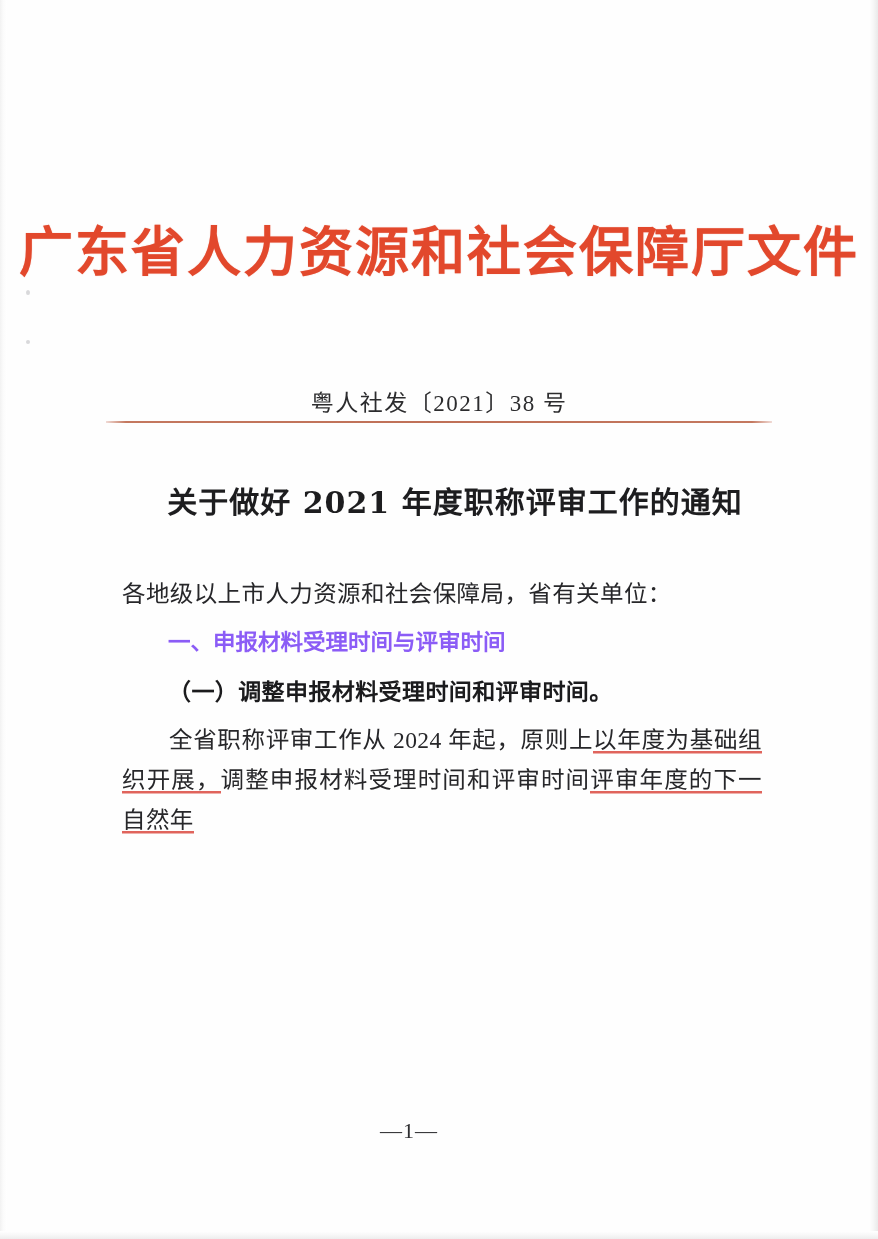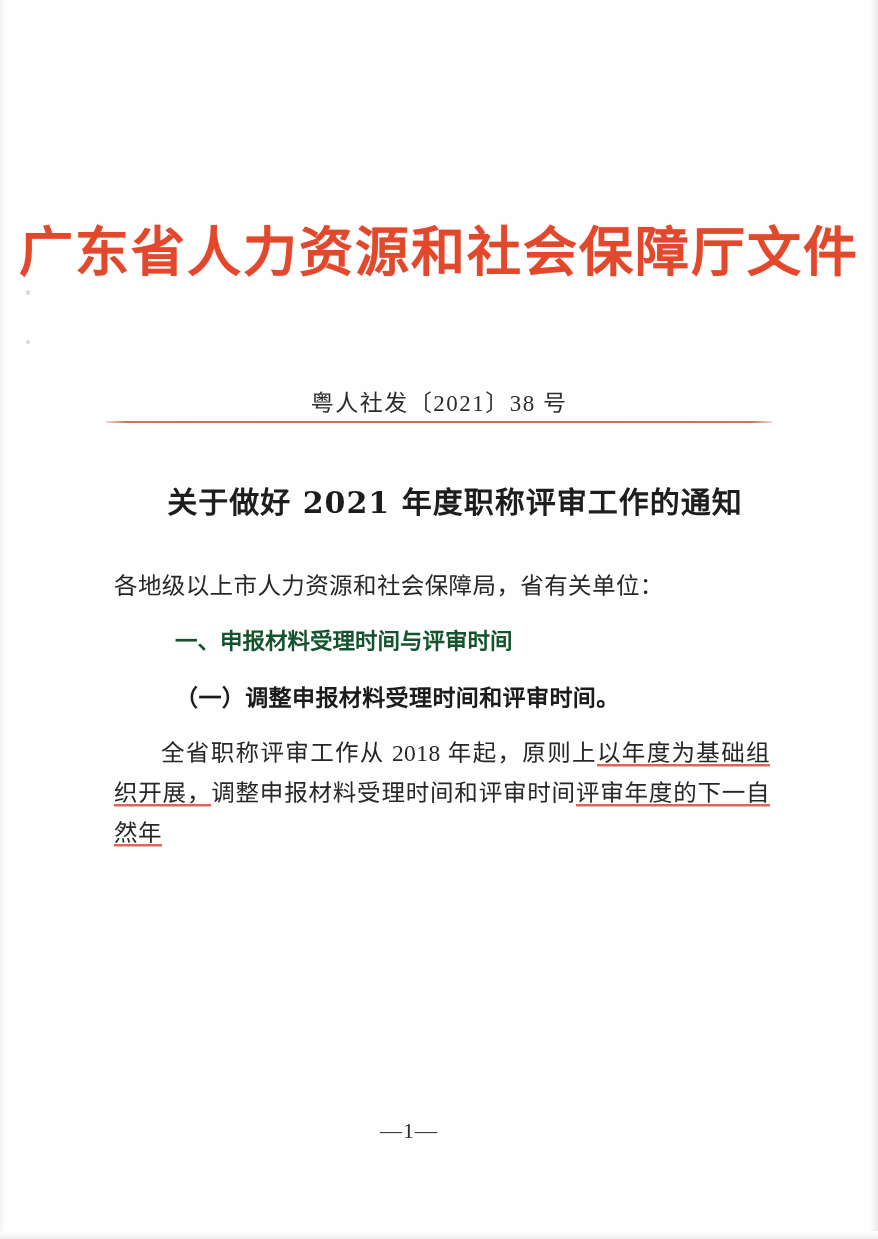--- a/index.html
+++ b/index.html
@@ -123,39 +123,39 @@
     top: 566px;
     width: 656px;
     font-size: 23.5px;
     line-height: 40px;
     color: #27272a;
     letter-spacing: .4px;
     text-align: justify;
   }
 
   .para {
-    margin: 0;
+    margin: 8px;
     text-indent: 2em;
   }
   .para.flush {
     text-indent: 0;
   }
 
   .heading {
-    margin: 16px;
+    margin: 9px;
     text-indent: 2em;
     font-family: Liberation Sans, sans-serif;
     font-weight: 700;
     font-size: 22.5px;
     letter-spacing: 0;
-    color: #14532d;
+    color: #8b5cf6;
   }
 
   .subheading {
-    margin: 15px;
+    margin: 8px;
     text-indent: 2em;
     font-family: "DejaVu Serif", "Liberation Serif", serif;
     font-weight: 700;
     font-size: 23px;
     color: #1b1b1d;
   }
 
   .hl {
     background-image: linear-gradient(to right, #e0645c, #e0645c);
     background-repeat: no-repeat;
@@ -205,19 +205,19 @@
   <div class="body">
 
     <p class="para flush">各地级以上市人力资源和社会保障局，省有关单位：</p>
 
 
     <p class="heading">一、申报材料受理时间与评审时间</p>
 
 
     <p class="subheading">（一）调整申报材料受理时间和评审时间。</p>
 
-    <p class="para"><span>全省职称评审工作从 2018 年起，原则上</span><span class="hl">以年度为基础组织开展，</span><span>调整申报材料受理时间和评审时间</span><span class="hl">评审年度的下一自然年</span></p>
+    <p class="para"><span>全省职称评审工作从 2024 年起，原则上</span><span class="hl">以年度为基础组织开展，</span><span>调整申报材料受理时间和评审时间</span><span class="hl">评审年度的下一自然年</span></p>
 
   </div>
 
   <div class="page-number">—1—</div>
 
 </div>
 
 </body></html>

